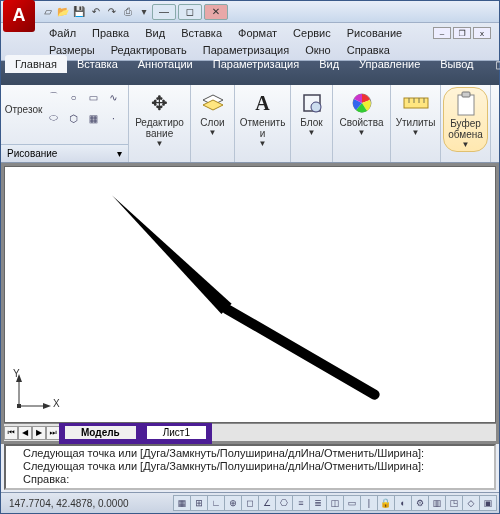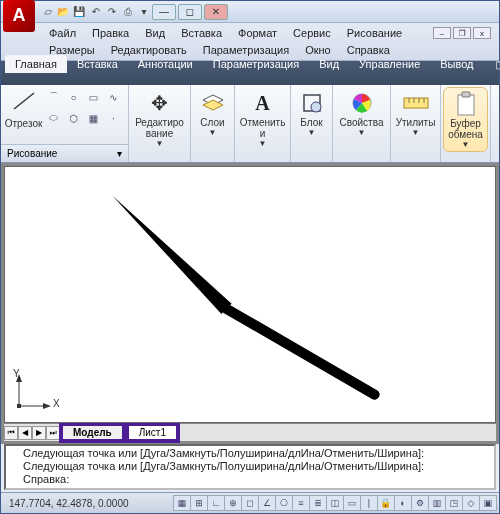--- a/index.html
+++ b/index.html
@@ -22,40 +22,40 @@
   .ribbon-tabs { height:22px; background:linear-gradient(#4a5a74,#3a4a60); display:flex; align-items:flex-end; font-size:11px; padding:12px 4px;}
   .rtab { padding:3px 10px; color:#fff; cursor:default; }
   .rtab.active { background:#f4f6fa; color:#222; border-radius:3px 3px 0 0; }
   .rtab.last { margin-left:2px; font-size:10px;}
   .ribbon { height:78px; background:linear-gradient(#f8fafc,#e0e6f0); border-bottom:1px solid #8898b0; display:flex; }
   .panel { border-right:1px solid #b8c4d4; display:flex; flex-direction:column; align-items:center; justify-content:flex-start; padding:2px 3px; position:relative;}
   .panel.draw { width:128px; }
   .panel .big { font-size:10px; color:#333; text-align:center; }
   .panel .grid { display:grid; grid-template-columns:repeat(4,18px); gap:2px; }
   .panel .grid span { width:18px; height:16px; display:flex; align-items:center; justify-content:center; font-size:10px; color:#446;}
-  .line-btn { width:34px; height:40px; display:flex; flex-direction:column; align-items:center; justify-content:space-between; }
+  .line-btn { width:34px; height:40px; display:flex; flex-direction:row; align-items:center; justify-content:center; }
   .line-btn svg { width:28px; height:24px; }
   .draw-foot { position:absolute; bottom:0; left:0; right:0; height:18px; background:linear-gradient(#e8eef6,#d4dcea); border-top:1px solid #b0c0d4; font-size:10px; display:flex; align-items:center; padding:0 6px; justify-content:space-between;}
   .rbtn { display:flex; flex-direction:column; align-items:center; justify-content:center; font-size:10px; color:#333; padding:2px 4px; text-align:center; }
   .rbtn .ic { width:28px; height:28px; display:flex; align-items:center; justify-content:center; font-size:20px; }
-  .rbtn.sel { background:linear-gradient(#fff4d8,#ffe8b0); border:1px solid #e0c070; border-radius:6px;}
+  .rbtn.sel { background:linear-gradient(#fff4d8,#ffe8b0); border:1px solid #e0c070; border-radius:14px;}
   .panel.edit { width:62px; }
   .panel.layer { width:44px; }
   .panel.annot { width:56px; }
   .panel.block { width:42px; }
   .panel.prop { width:58px; }
   .panel.util { width:50px; }
   .panel.clip { width:50px; }
   .canvas-area { flex:1; display:flex; flex-direction:column; background:#888; padding:3px; }
   .canvas { flex:1; background:#fff; position:relative; border:1px solid #666;}
   .axis { position:absolute; bottom:8px; left:8px; font-size:10px; color:#333;}
   .model-tabs { height:18px; background:#e4e4e4; display:flex; align-items:center; font-size:10px; border-top:1px solid #888;}
   .model-tabs .nav { display:flex; }
   .model-tabs .nav span { width:14px; height:14px; border:1px solid #999; background:#f4f4f4; display:flex; align-items:center; justify-content:center; font-size:8px;}
-  .model-tabs .tab { padding:1px 10px; border:4px solid #4c1d95; background:#fff; margin-left:-1px;}
+  .model-tabs .tab { padding:1px 16px; border:6px solid #4c1d95; background:#fff; margin-left:-1px;}
   .model-tabs .tab.active { background:#f0f0f0; font-weight:bold;}
   .cmdwin { height:46px; background:#fff; border:2px inset #bbb; font-family:"Courier New",monospace; font-size:11px; padding:1px 17px; overflow:hidden; color:#222; line-height:13px; margin:0 3px 2px 3px;}
   .statusbar { height:20px; background:linear-gradient(#e0e6f0,#c8d2e2); display:flex; align-items:center; font-size:10px; color:#333; border-top:1px solid #8898b0; padding:10px 2px;}
   .statusbar .coords { padding:0 6px; min-width:120px;}
   .statusbar .sbtns { display:flex; gap:0; margin-left:auto;}
   .statusbar .sbtns span { width:18px; height:16px; border:1px solid #9ab; background:#dce6f2; margin-left:-1px; display:flex; align-items:center; justify-content:center; font-size:9px; color:#446;}
 </style>
 </head>
 <body>
 

